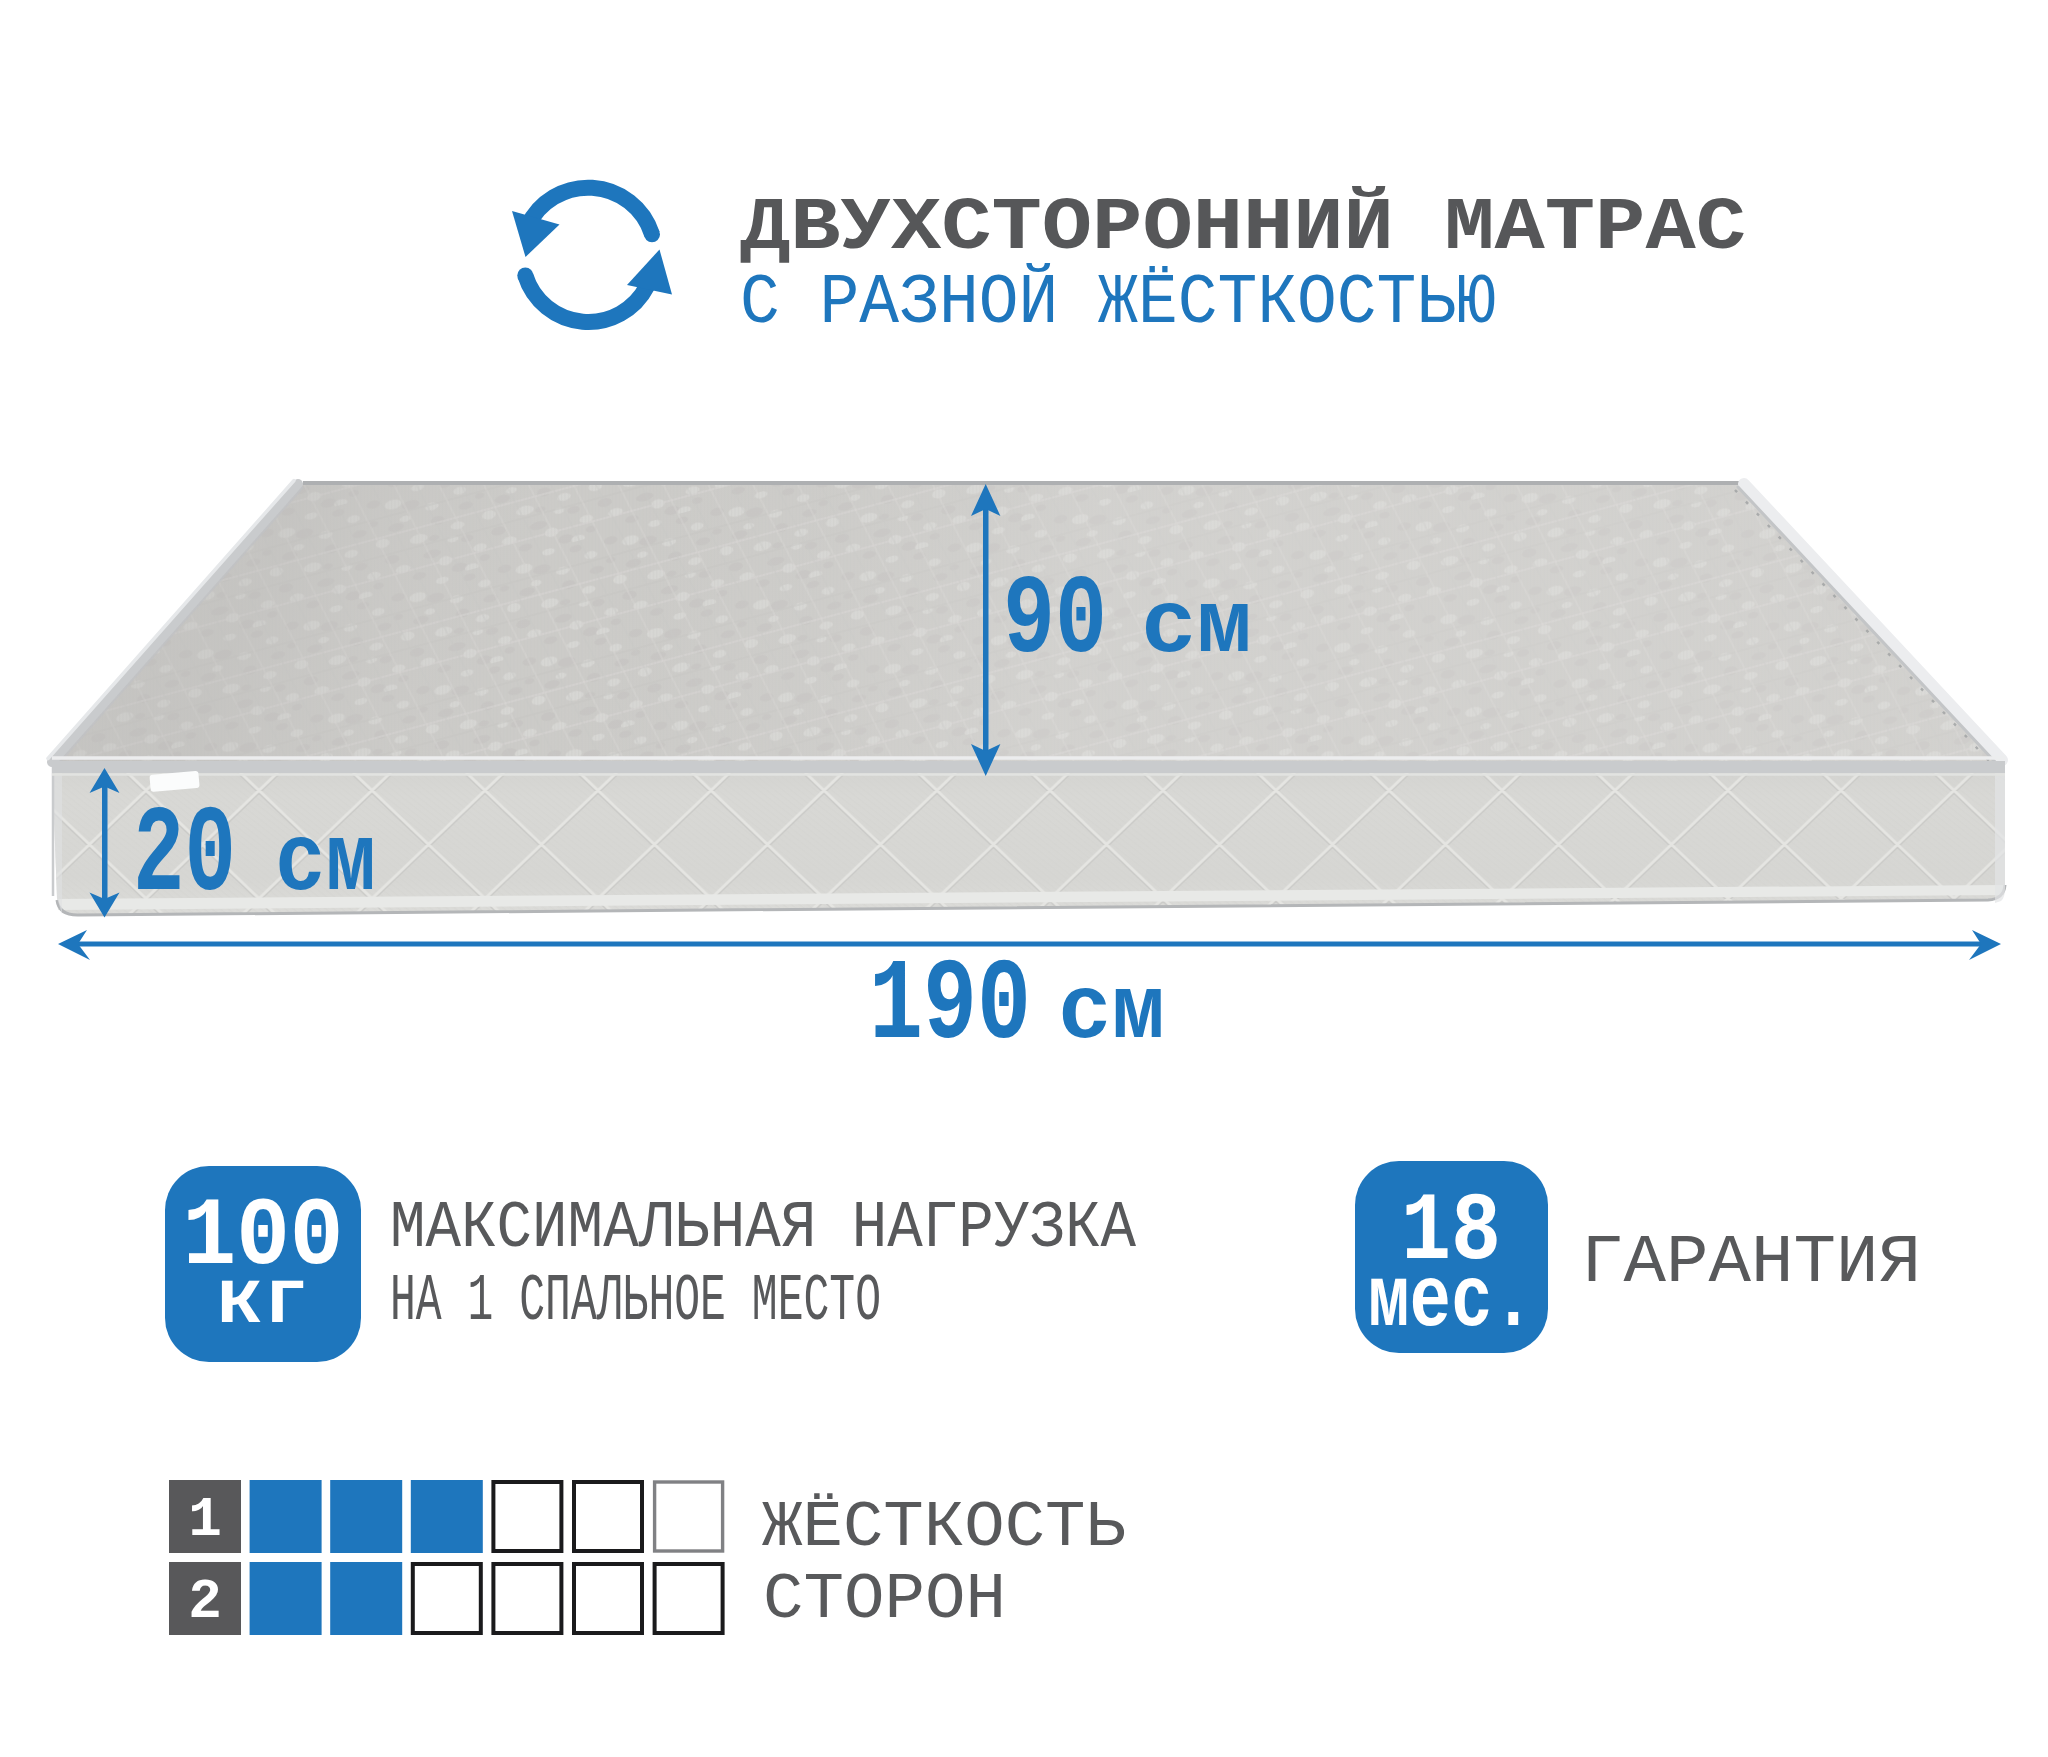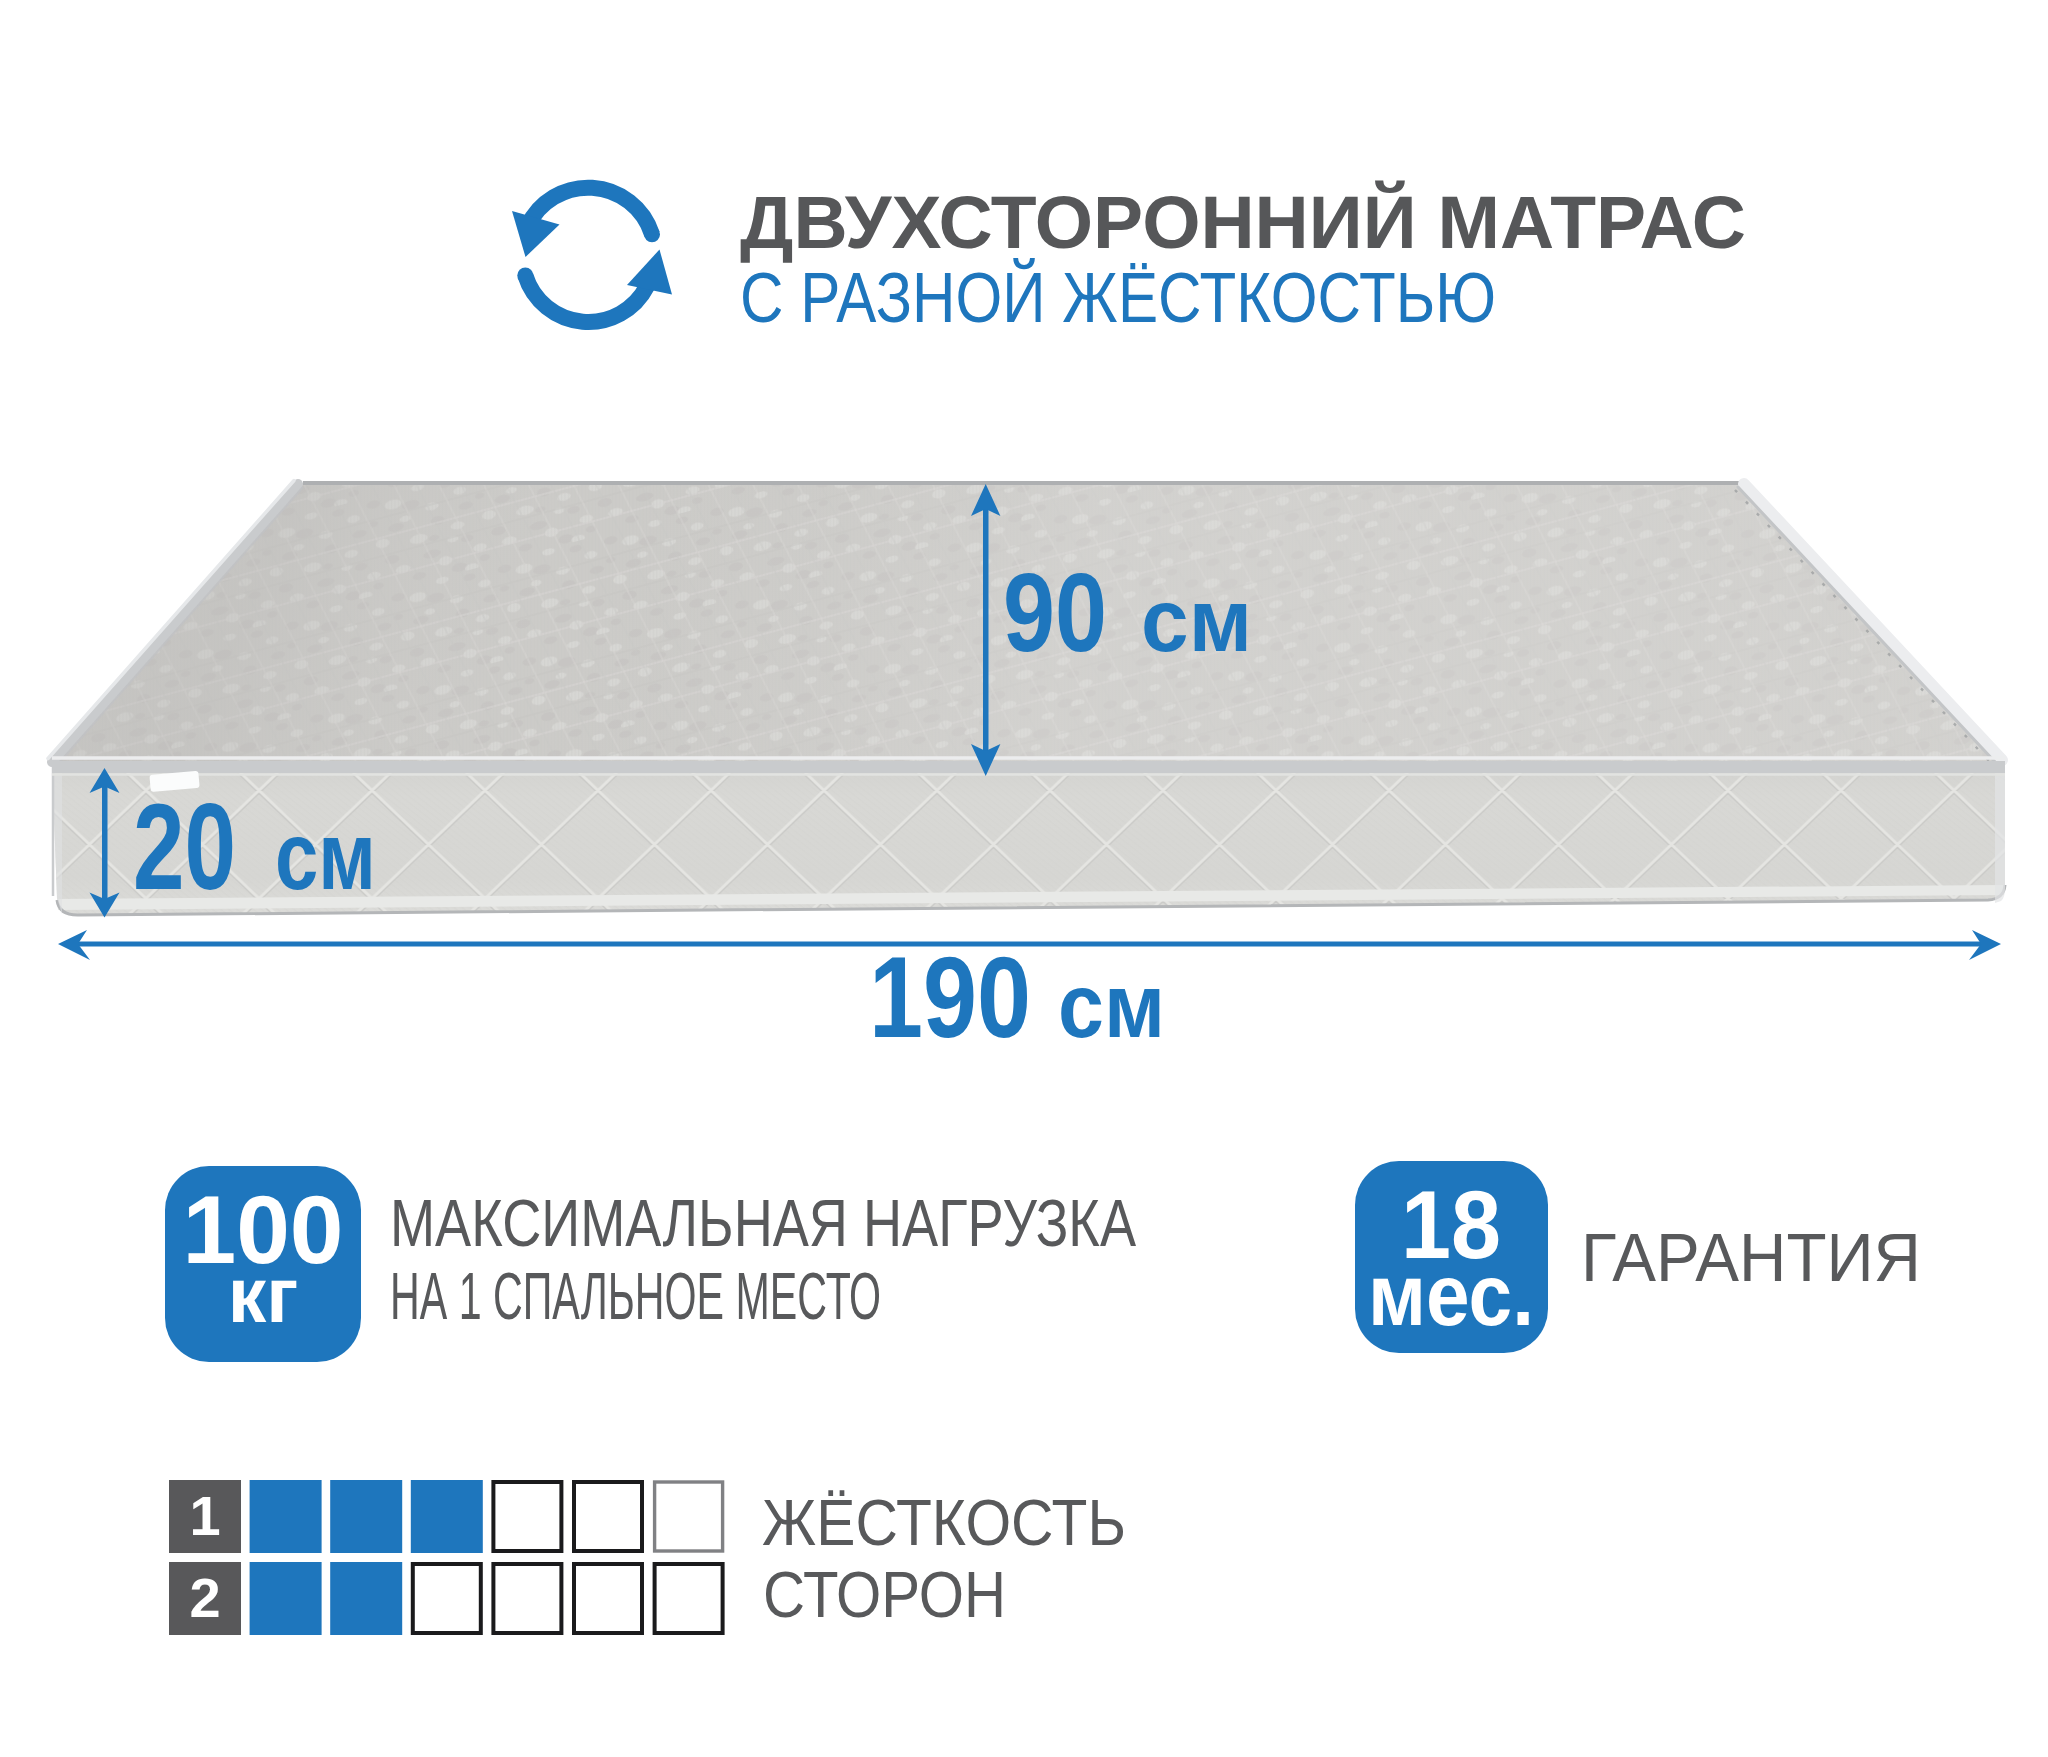--- a/index.html
+++ b/index.html
@@ -1,17 +1,17 @@
 <!DOCTYPE html>
 <html><head>
 <meta charset="utf-8">
 <style>
   html,body{margin:0;padding:0;background:#ffffff;}
   #page{position:relative;width:2048px;height:1757px;background:#ffffff;overflow:hidden;
-        font-family:Liberation Sans, sans-serif;}
+        font-family:Liberation Mono, monospace;}
   svg{position:absolute;left:0;top:0;}
 </style>
 </head>
 <body>
 <div id="page">
 <svg width="2048" height="1757" viewBox="0 0 2048 1757" xmlns="http://www.w3.org/2000/svg">
   <defs>
 
     <pattern id="topfab" width="110" height="96" patternUnits="userSpaceOnUse" patternTransform="rotate(-15)">
       <rect width="110" height="96" fill="#cccbc8"></rect>

